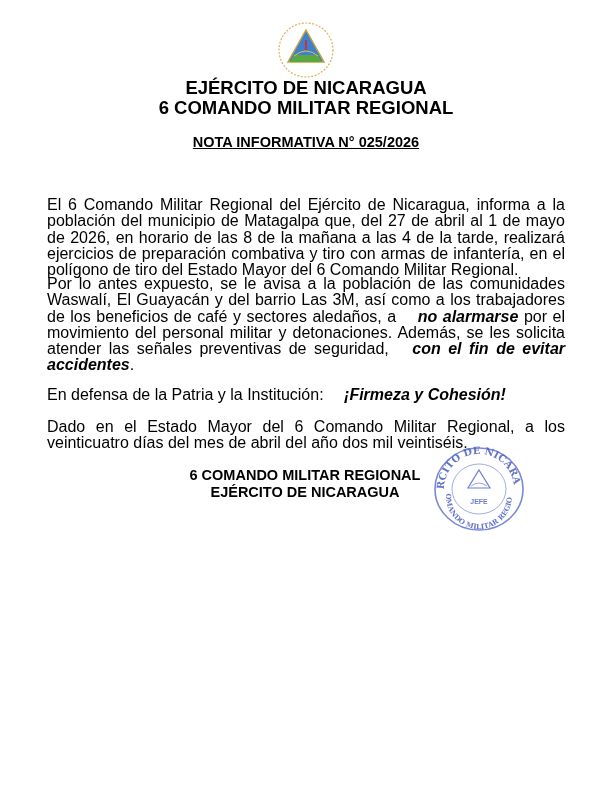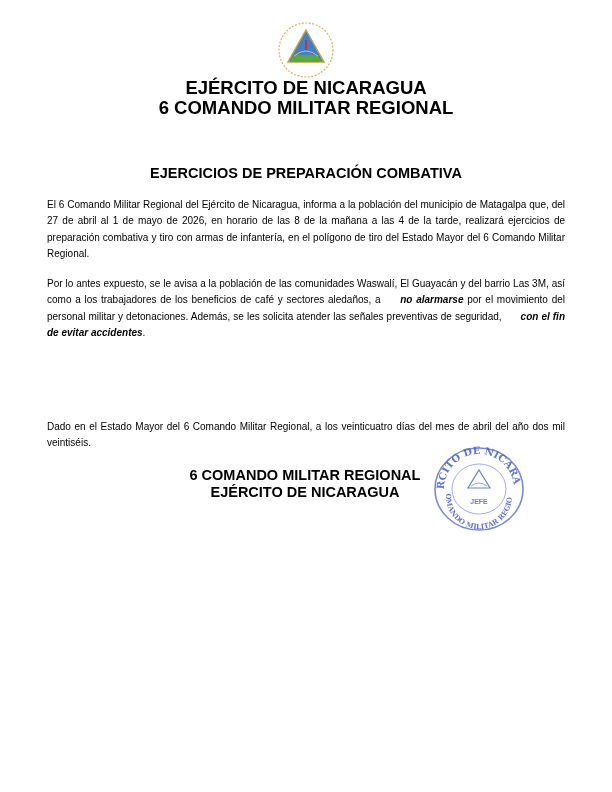--- a/index.html
+++ b/index.html
@@ -6,21 +6,21 @@
     body { width: 612px; height: 792px; position: relative; overflow: hidden;
            font-family: "Liberation Sans", sans-serif; color: #000; }
     .page { position: absolute; left: 0; top: 0; width: 509px; height: 792px; }
     .emblem { position: absolute; left: 268px; top: 20px; width: 76px; height: 62px; }
     .title { position: absolute; left: 0; width: 612px; text-align: center; font-weight: bold; }
     .t1 { top: 78px; font-size: 18.5px; line-height: 20px; }
     .t2 { top: 98px; font-size: 18.5px; line-height: 20px; }
     .nota { top: 134px; font-size: 14.5px; line-height: 17px; }
     .nota span { text-decoration: underline; }
     .subj { top: 165px; font-size: 14.5px; line-height: 17px; }
-    .para { position: absolute; left: 47px; width: 518px; font-size: 10px; line-height: 16.3px;
+    .para { position: absolute; left: 47px; width: 518px; font-size: 16px; line-height: 16.3px;
             text-align: justify; }
     .p1 { top: 197px; }
     .p2 { top: 276px; }
     .p3 { top: 354px; }
     .p4 { top: 387px; }
     .p5 { top: 419px; }
     .bi { font-weight: bold; font-style: italic; margin-left: 16px; }
     .b { font-weight: bold; }
     .sig { position: absolute; left: 180px; width: 250px; text-align: center; font-weight: bold;
            font-size: 14.5px; line-height: 17px; }
@@ -37,27 +37,30 @@
     <circle cx="38" cy="30" r="27" fill="none" stroke="#d9b35a" stroke-width="1.2" stroke-dasharray="2 1.5"></circle>
     <polygon points="38,10 56,42 20,42" fill="#3f7fd0" stroke="#c9a33a" stroke-width="1.5"></polygon>
     <polygon points="22,42 54,42 50,35 26,35" fill="#5aa840"></polygon>
     <rect x="37" y="20" width="2" height="10" fill="#d03030"></rect>
     <path d="M26,36 q12,-10 24,0" fill="none" stroke="#e0c040" stroke-width="1"></path>
   </svg>
 
   <div class="title t1">EJÉRCITO DE NICARAGUA</div>
   <div class="title t2">6 COMANDO MILITAR REGIONAL</div>
 
-  <div class="title subj">EJERCICIOS DE PREPARACIÓN COMBATIVA</div>
+  <div class="title nota">
+    <span>NOTA INFORMATIVA N° 025/2026</span>
+  </div>
 
   <div class="para p1">El 6 Comando Militar Regional del Ejército de Nicaragua, informa a la población del municipio de Matagalpa que, del 27 de abril al 1 de mayo de 2026, en horario de las 8 de la mañana a las 4 de la tarde, realizará ejercicios de preparación combativa y tiro con armas de infantería, en el polígono de tiro del Estado Mayor del 6 Comando Militar Regional.</div>
 
   <div class="para p2"><span>Por lo antes expuesto, se le avisa a la población de las comunidades Waswalí, El Guayacán y del barrio Las 3M, así como a los trabajadores de los beneficios de café y sectores aledaños, a </span><span class="bi">no alarmarse</span><span> por el movimiento del personal militar y detonaciones. Además, se les solicita atender las señales preventivas de seguridad, </span><span class="bi">con el fin de evitar accidentes</span><span>.</span></div>
 
 
+  <div class="para p4"><span>En defensa de la Patria y la Institución: </span><span class="bi">¡Firmeza y Cohesión!</span></div>
 
   <div class="para p5">Dado en el Estado Mayor del 6 Comando Militar Regional, a los veinticuatro días del mes de abril del año dos mil veintiséis.</div>
 
   <div class="sig s1">6 COMANDO MILITAR REGIONAL</div>
   <div class="sig s2">EJÉRCITO DE NICARAGUA</div>
 
   <svg class="stamp" viewBox="0 0 94 86">
     <defs>
       <path id="arcTop" d="M12,43 a35,35 0 0 1 70,0"></path>
       <path id="arcBot" d="M14,50 a33,33 0 0 0 66,0"></path>

